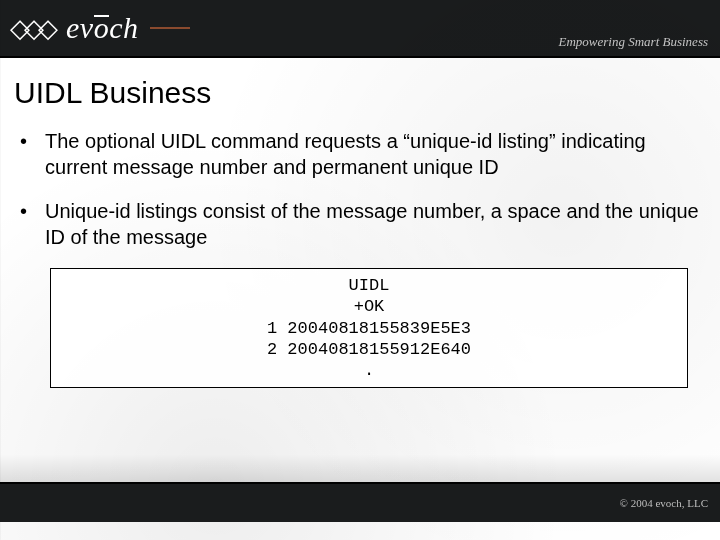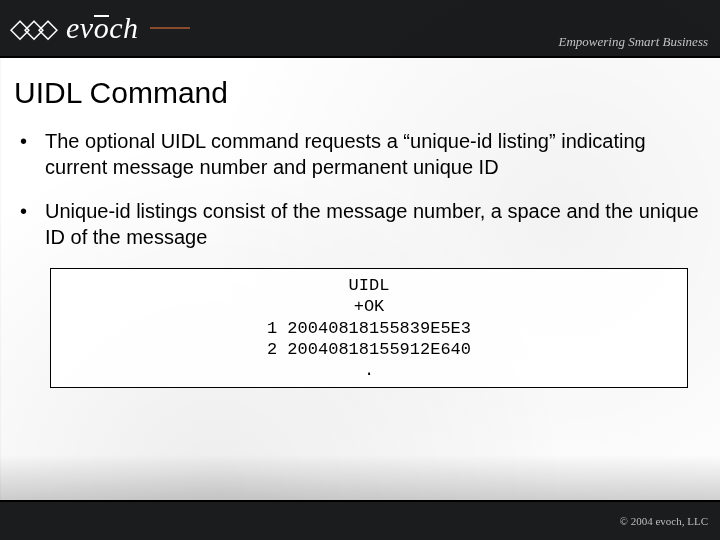--- a/index.html
+++ b/index.html
@@ -104,21 +104,21 @@
     padding: 6px 10px;
     font-family: "Courier New", monospace;
     font-size: 17px;
     line-height: 1.25;
     white-space: pre;
     color: #000;
     text-align: center;
   }
   .footer {
     position: absolute;
-    left: 0; right: 0; bottom: 0;
+    left: 0; right: 0; bottom: 18px;
     height: 40px;
     background: #1a1c1d;
     border-top: 2px solid #000;
     display: flex;
     align-items: center;
     justify-content: flex-end;
     padding: 0 12px;
   }
   .copyright {
     color: #bdbdbd;
@@ -141,21 +141,21 @@
     <span class="logo-diamonds">◇◇◇</span>
     <span class="logo-text">ev<span class="macron">o</span>ch</span>
     <span class="logo-accent"></span>
   </div>
   <div class="tagline">Empowering Smart Business</div>
 </div>
 
 <div class="bg-matrix"></div>
 
 <div class="content">
-  <h1>UIDL Command</h1>
+  <h1>UIDL Business</h1>
   <ul class="bullets">
     <li>
         <span>The optional UIDL command requests a “unique-id listing” indicating current message number and permanent unique ID</span>
       </li>
     <li>
         <span>Unique-id listings consist of the message number, a space and the unique ID of the message</span>
       </li>
   </ul>
   <div class="code-box">UIDL
 +OK

